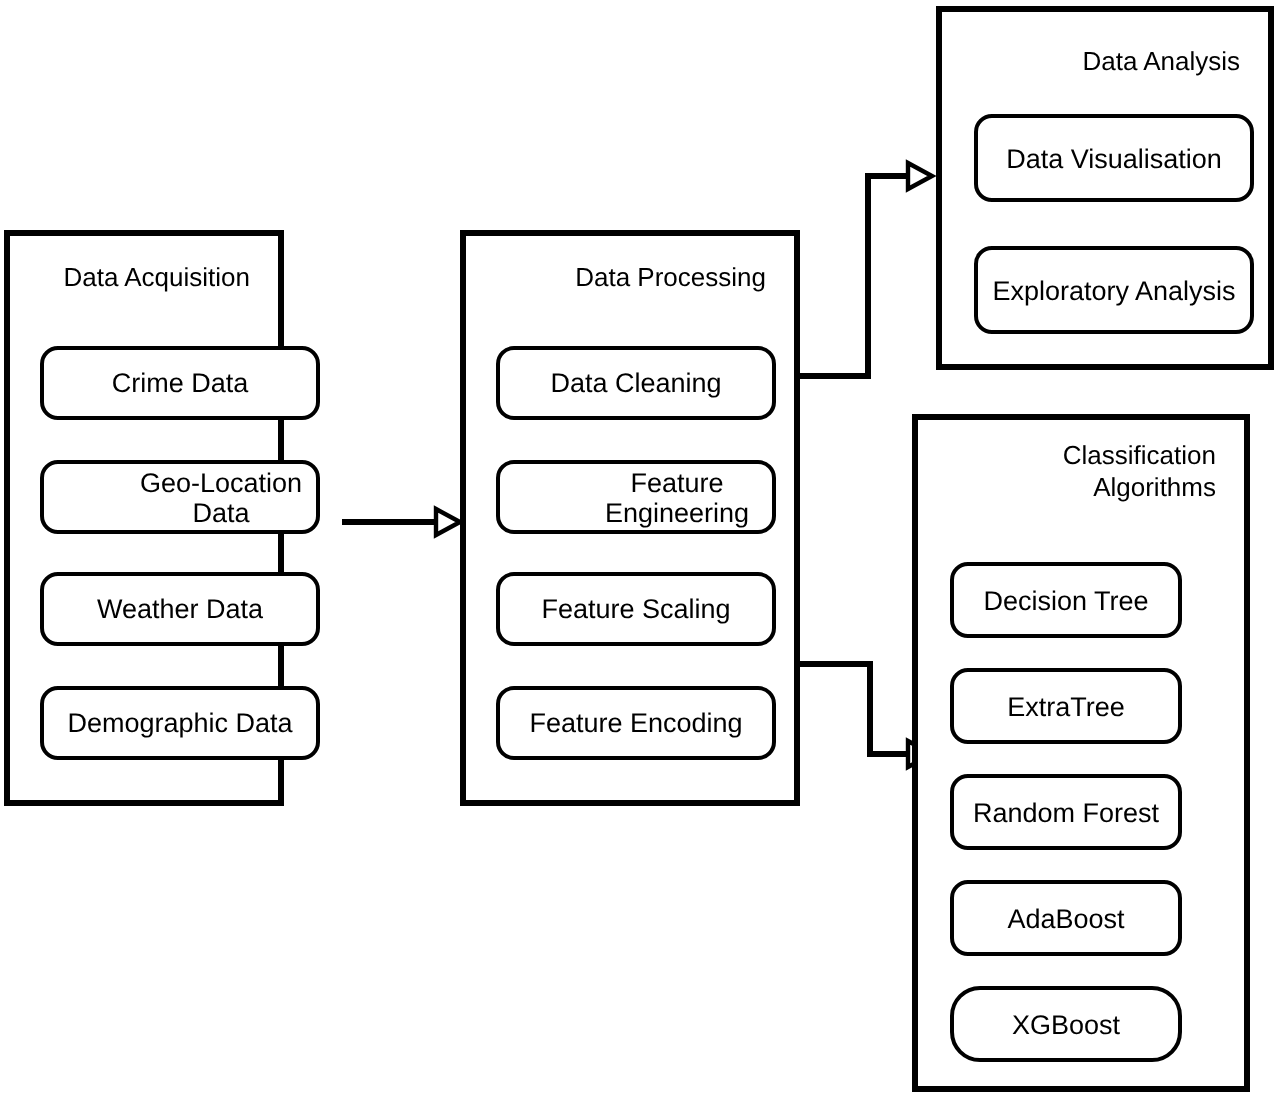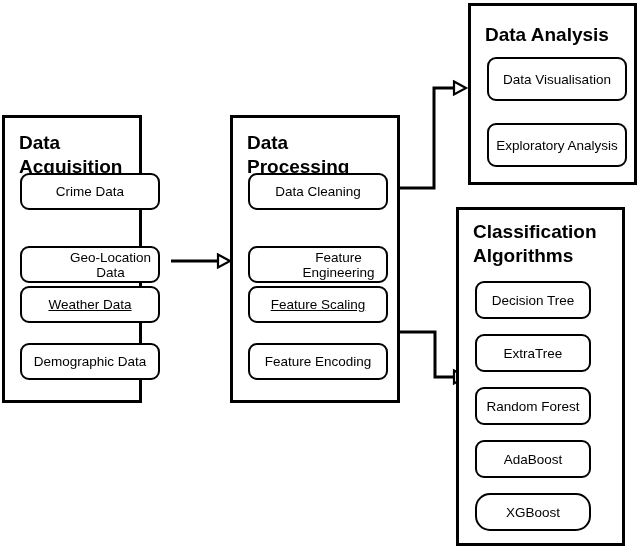--- a/index.html
+++ b/index.html
@@ -18,23 +18,23 @@
     height:549px;
     background:var(--paper);
     overflow:hidden;
   }
   .group-box{
     position:absolute;
     border:3px solid var(--ink);
     background:var(--paper);
   }
   .group-title{
-    text-align:left;
-    font-weight:bold;
-    font-size:19px;
+    text-align:right;
+    font-weight:normal;
+    font-size:13px;
     line-height:1.25;
     padding:0 14px;
   }
   .g0 .group-title, .g1 .group-title{ margin-top:13px; }
   .g2 .group-title{ margin-top:17px; }
   .g3 .group-title{ margin-top:10px; }
 
   .node{
     position:absolute;
     border:2.5px solid var(--ink);
@@ -49,22 +49,22 @@
   }
   
   .g0{ left:2px;   top:115px; width:140px; height:288px; }
   .g1{ left:230px; top:115px; width:170px; height:288px; }
   .g2{ left:468px; top:3px;   width:169px; height:182px; }
   .g3{ left:456px; top:207px; width:169px; height:339px; }
 
   
   .g0 .node, .g1 .node{ left:15px; width:140px; height:37px; }
   .g0 .n0, .g1 .n0{ top:55px; }
-  .g0 .n1, .g1 .n1{ top:128px;padding-left:45px; }
-  .g0 .n2, .g1 .n2{ top:168px;text-decoration:underline; }
+  .g0 .n1, .g1 .n1{ top:112px;padding-left:45px; }
+  .g0 .n2, .g1 .n2{ top:168px; }
   .g0 .n3, .g1 .n3{ top:225px; }
 
   
   .g2 .node{ left:16px; width:140px; height:44px; }
   .g2 .n0{ top:51px;justify-content:center; }
   .g2 .n1{ top:117px; }
 
   
   .g3 .node{ left:16px; width:116px; height:38px; }
   .g3 .n0{ top:71px; }

